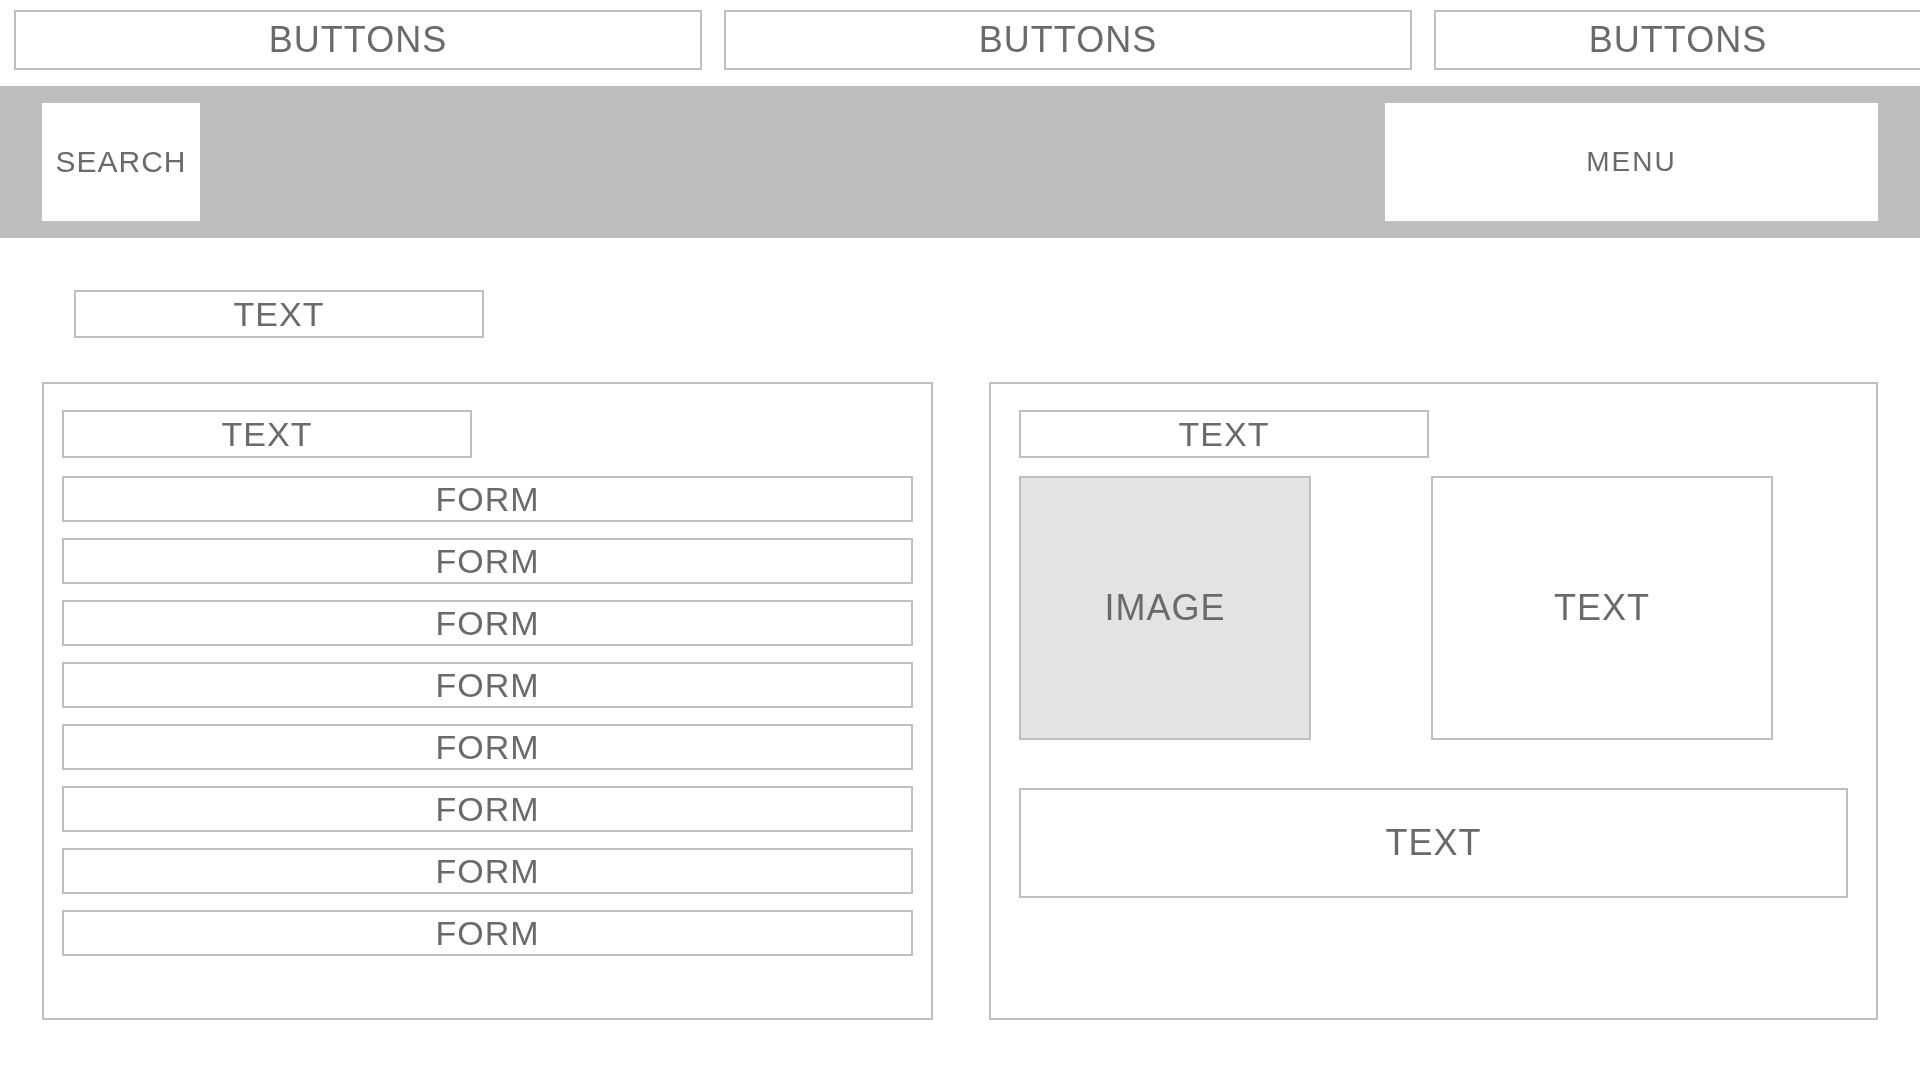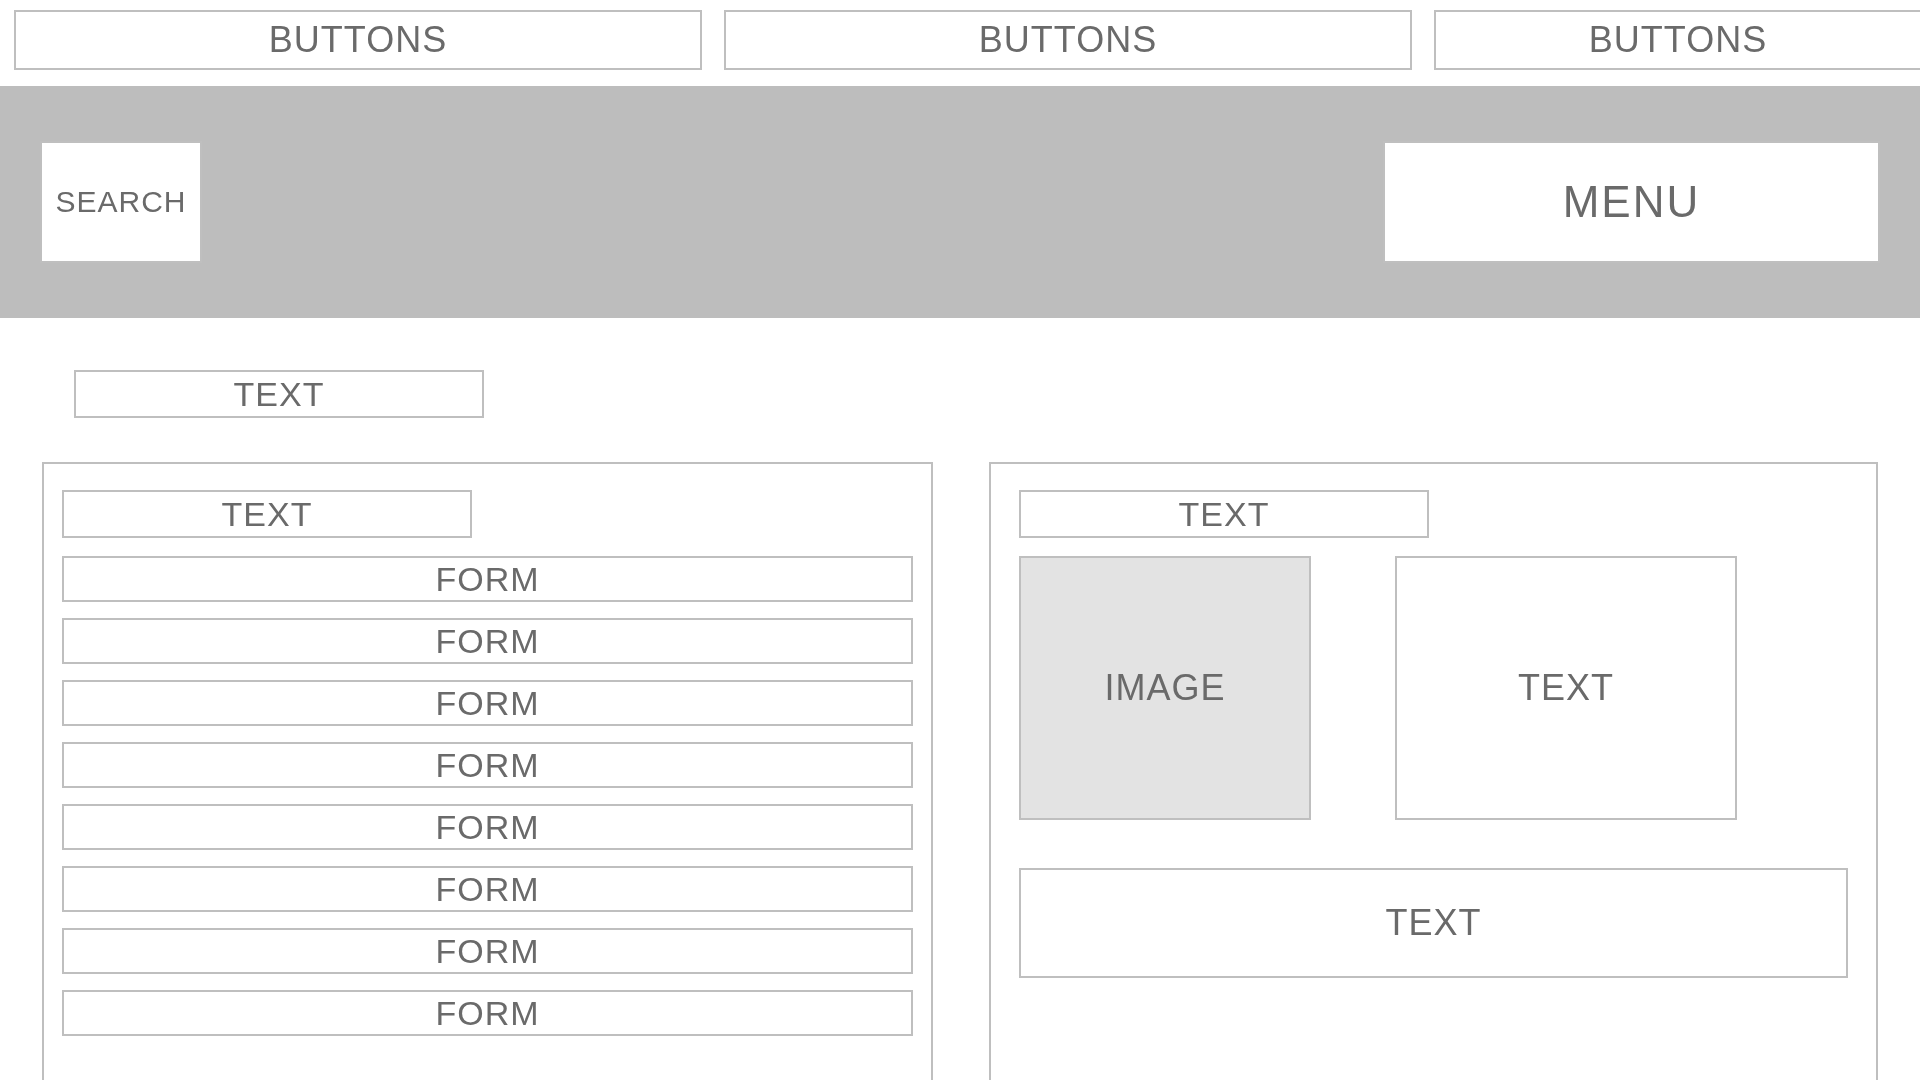--- a/index.html
+++ b/index.html
@@ -26,21 +26,21 @@
       color: #6a6a6a;
       letter-spacing: 1px;
     }
     .top-button-1 { flex: 0 0 688px; }
     .top-button-2 { flex: 0 0 688px; }
     .top-button-3 { flex: 1; margin-right: -14px; border-right: none; }
 
     .header-bar {
       background: #bdbdbd;
       margin-top: 12px;
-      height: 232px;
+      height: 152px;
       display: flex;
       align-items: center;
       padding: 0 40px;
       gap: 20px;
     }
     .search-box {
       width: 162px;
       height: 122px;
       background: #ffffff;
       border: 2px solid #bfbfbf;
@@ -65,21 +65,21 @@
       letter-spacing: 2px;
     }
     .menu-box {
       flex: 0 0 497px;
       height: 122px;
       background: #ffffff;
       border: 2px solid #bfbfbf;
       display: flex;
       align-items: center;
       justify-content: center;
-      font-size: 44px;
+      font-size: 28px;
       color: #6a6a6a;
       letter-spacing: 2px;
       margin-left: auto;
     }
 
     .page-title-box {
       margin: 52px 0 0 74px;
       width: 410px;
       height: 48px;
       border: 2px solid #bfbfbf;
@@ -141,21 +141,21 @@
       display: flex;
       align-items: center;
       justify-content: center;
       font-size: 34px;
       color: #6a6a6a;
       letter-spacing: 1px;
       margin-bottom: 18px;
     }
     .media-row {
       display: flex;
-      gap: 84px;
+      gap: 120px;
       margin-bottom: 48px;
     }
     .image-box {
       width: 292px;
       height: 264px;
       background: #e3e3e3;
       border: 2px solid #bfbfbf;
       display: flex;
       align-items: center;
       justify-content: center;

